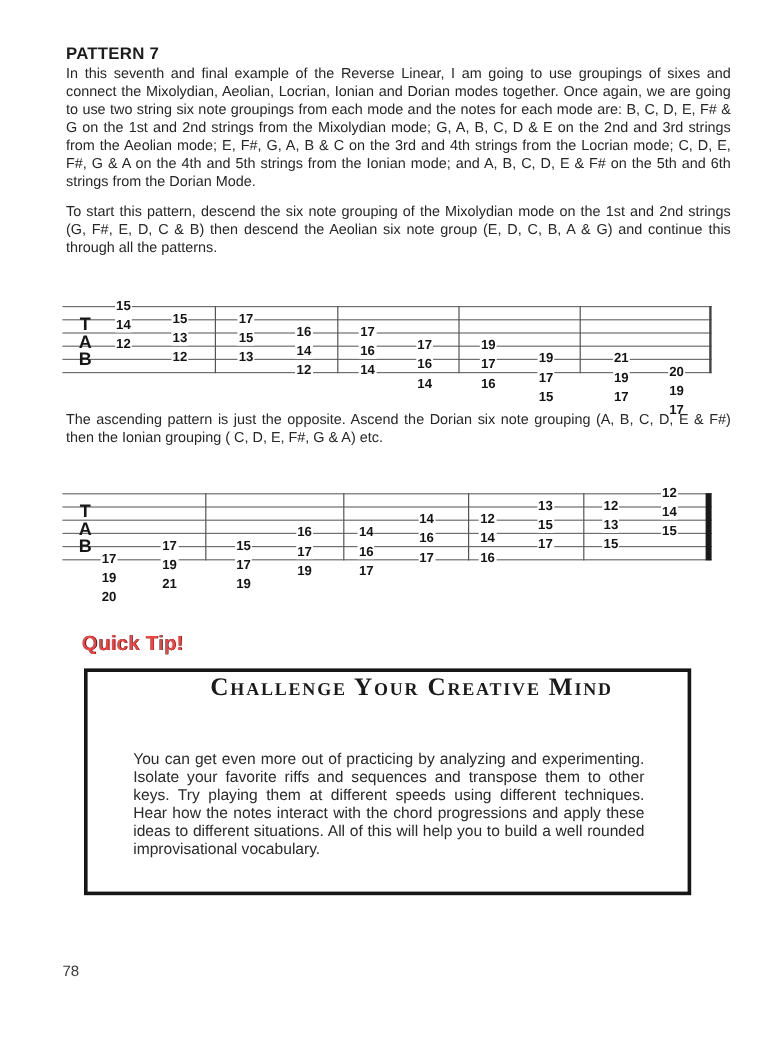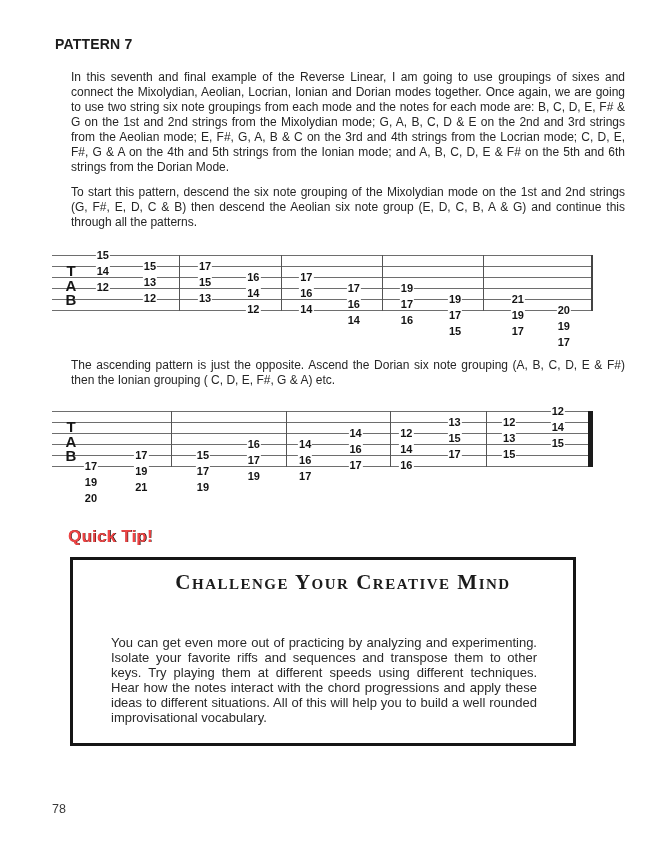--- a/index.html
+++ b/index.html
@@ -6,21 +6,21 @@
   .page{
     position:relative;width:648px;height:864px;background:#ffffff;
     font-family:"Liberation Sans",sans-serif;color:#222;overflow:hidden;
     margin:0 auto;
   }
   .page-title{
     position:absolute;left:55px;top:36px;margin:0;
     font-size:14px;font-weight:700;color:#1c1c1c;letter-spacing:.2px;
   }
   .body-para{
-    position:absolute;left:55px;width:554px;margin:16px;
+    position:absolute;left:55px;width:554px;margin:0;
     font-size:12px;line-height:15px;text-align:justify;color:#262626;
   }
   #para1{top:54px;}
   #para2{top:169px;}
   #para3{top:342px;}
   
   .tab-staff{position:absolute;left:52px;width:541px;height:56px;}
   #tab1{top:255px;}
   #tab2{top:411px;}
   .staff-line{position:absolute;left:0;width:100%;height:1px;background:#6e6e6e;}
@@ -44,21 +44,21 @@
   .tip-label{
     position:absolute;left:68px;top:527px;
     font-size:17px;font-weight:900;color:#ef4444;letter-spacing:.2px;
     text-shadow:.6px 0 0 #0d0d0d;
   }
   .tip-box{
     position:absolute;left:70px;top:557px;width:506px;height:189px;
     border:3px solid #161616;box-sizing:border-box;background:#fff;
   }
   .tip-title{
-    margin-top:10px;text-align:center;
+    text-align:center;
     font-family:"Liberation Serif",serif;font-variant:small-caps;
     font-size:21px;font-weight:600;letter-spacing:1.5px;color:#1b1b1b;padding-left:40px;
   }
   .tip-body{
     margin:40px 36px 0 38px;
     font-size:13px;line-height:15px;text-align:justify;color:#2a2a2a;
   }
   .page-number{
     position:absolute;left:52px;top:802px;font-size:12.5px;color:#3a3a3a;
   }

